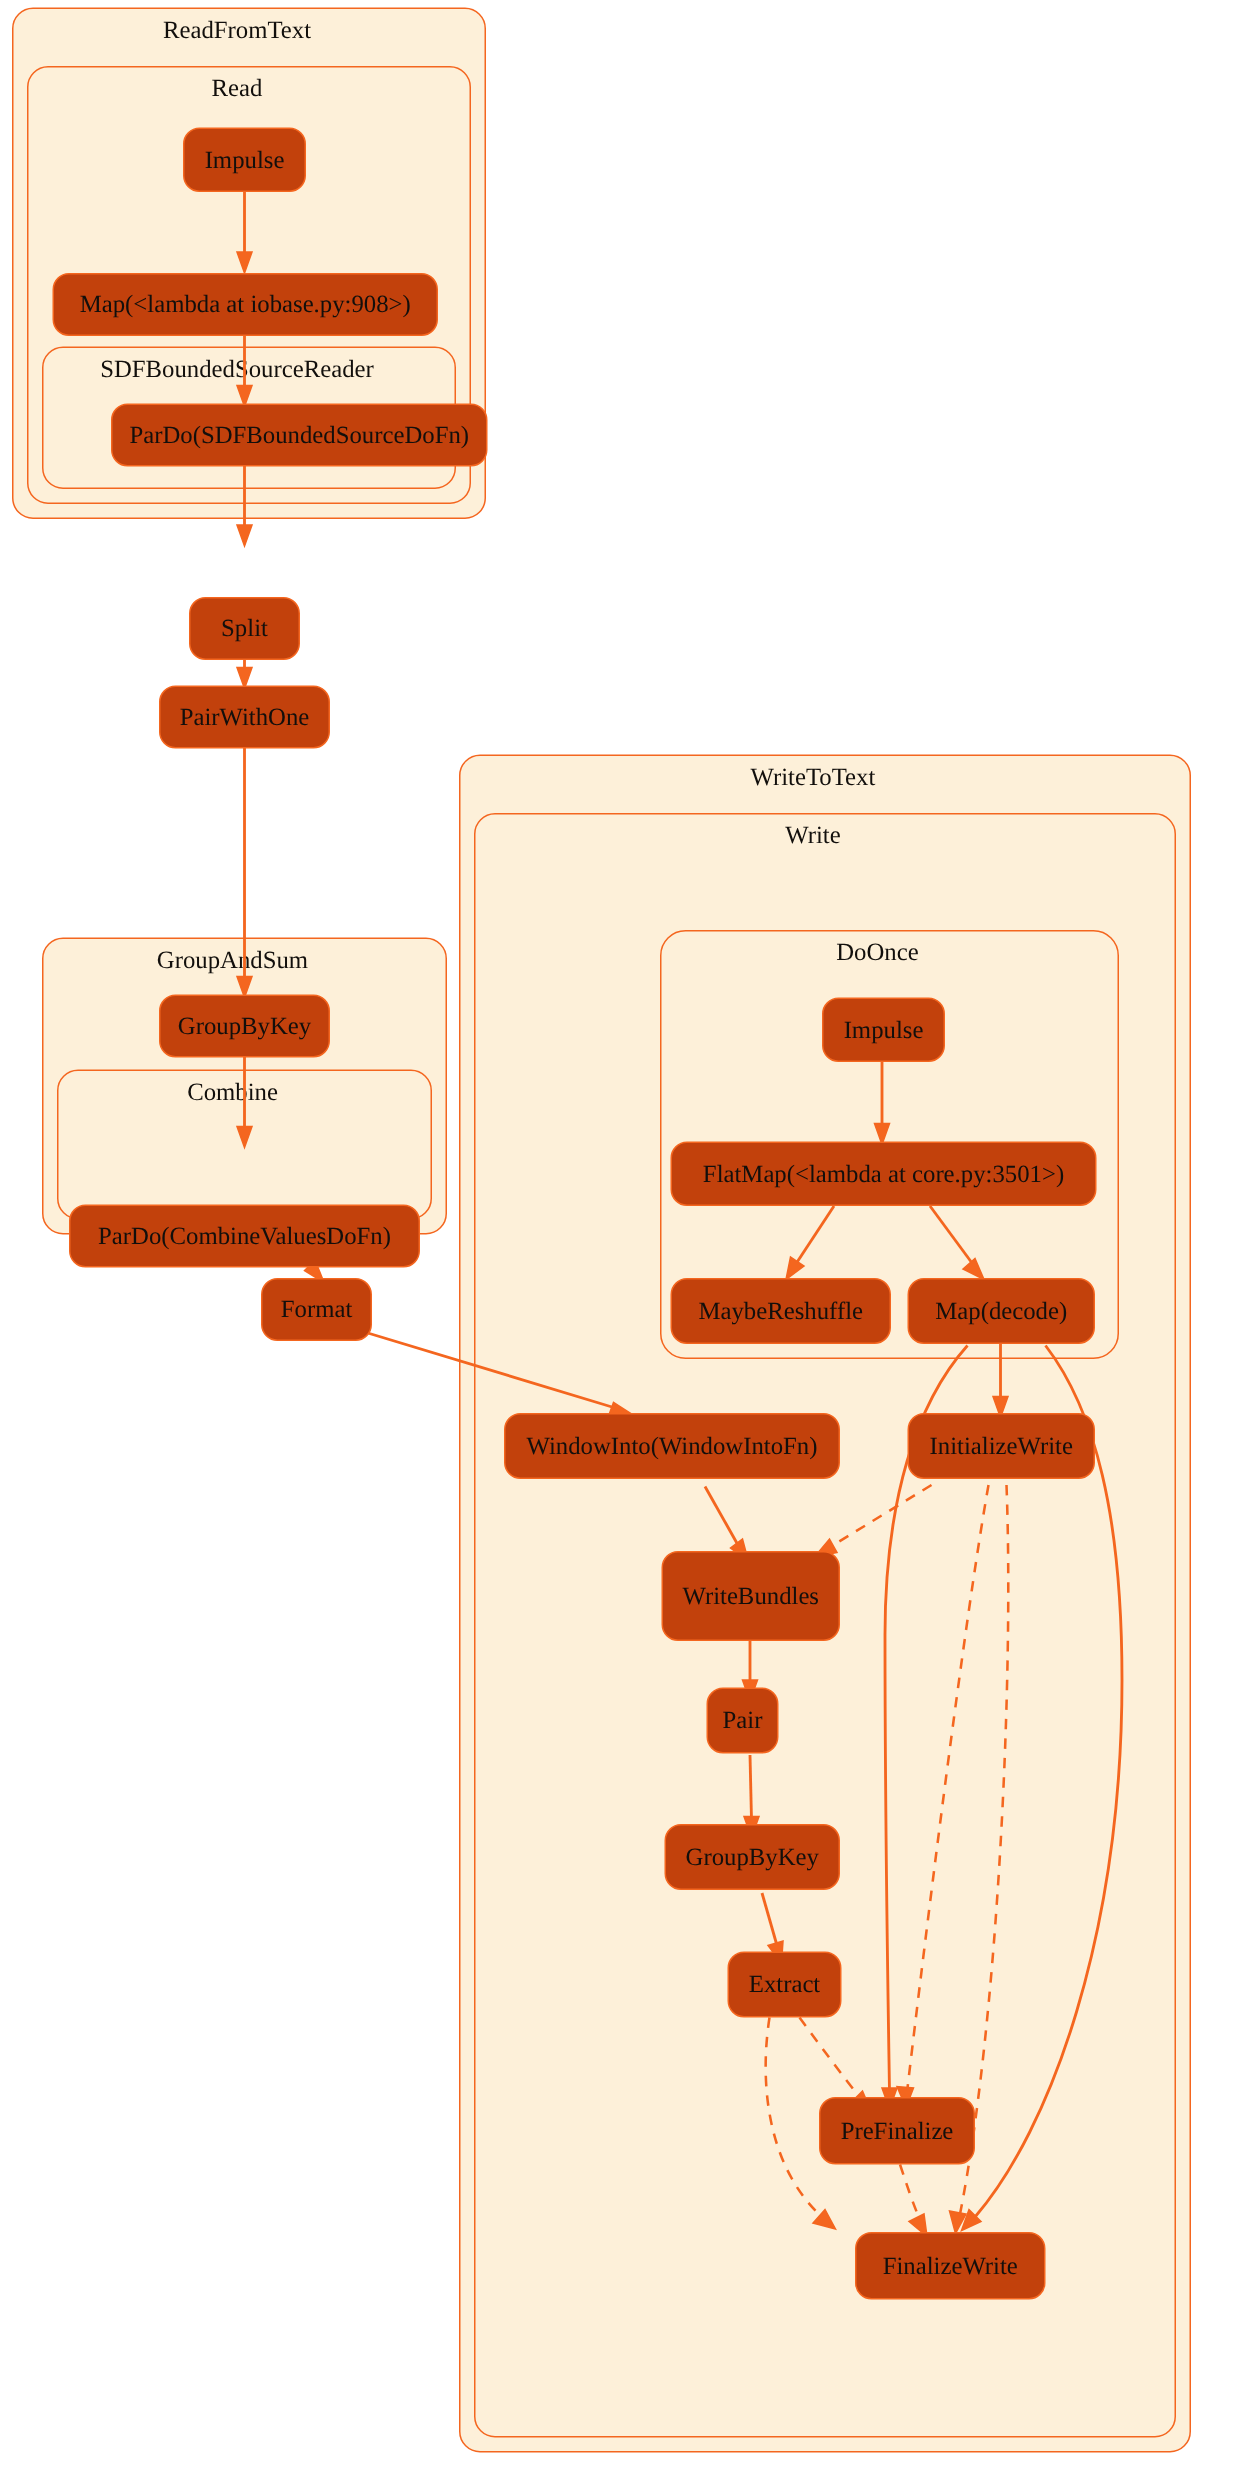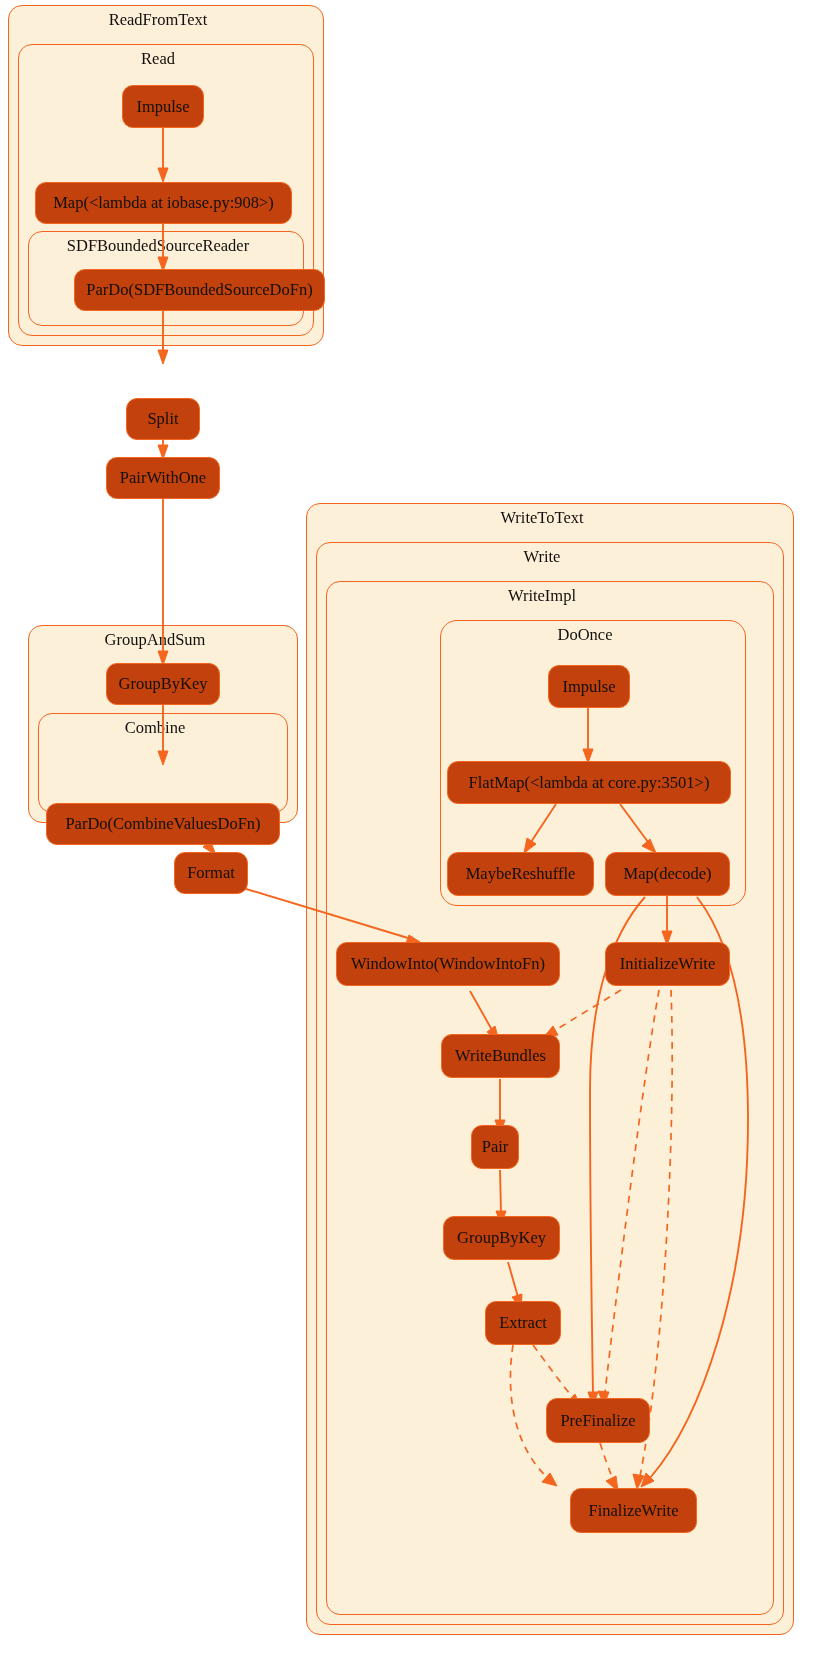--- a/index.html
+++ b/index.html
@@ -75,23 +75,20 @@
   </div>
 
   <div class="cluster" style="left:306px;top:503px;width:488px;height:1132px;">
     <div class="cluster-label">WriteToText</div>
   </div>
 
   <div class="cluster" style="left:316px;top:542px;width:468px;height:1083px;">
     <div class="cluster-label">Write</div>
   </div>
 
-  <div class="cluster" style="left:326px;top:581px;width:448px;height:1034px;">
-    <div class="cluster-label">WriteImpl</div>
-  </div>
 
   <div class="cluster" style="left:440px;top:620px;width:306px;height:286px;border-radius:17px;">
     <div class="cluster-label">DoOnce</div>
   </div>
 
   <svg id="edges" viewBox="0 0 832 1653" width="832" height="1653">
 
     <path d="M163,128 L163,170"></path>
     <polygon points="163,182 158,168 168,168"></polygon>
 
@@ -187,21 +184,21 @@
   <div class="node" style="left:447px;top:761px;width:284px;height:43px;">FlatMap(&lt;lambda at core.py:3501&gt;)</div>
 
   <div class="node" style="left:447px;top:852px;width:147px;height:44px;">MaybeReshuffle</div>
 
   <div class="node" style="left:605px;top:852px;width:125px;height:44px;">Map(decode)</div>
 
   <div class="node" style="left:336px;top:942px;width:224px;height:44px;">WindowInto(WindowIntoFn)</div>
 
   <div class="node" style="left:605px;top:942px;width:125px;height:44px;">InitializeWrite</div>
 
-  <div class="node" style="left:441px;top:1034px;width:119px;height:44px;">WriteBundles</div>
+  <div class="node" style="left:441px;top:1034px;width:119px;height:60px;">WriteBundles</div>
 
   <div class="node" style="left:471px;top:1125px;width:48px;height:44px;">Pair</div>
 
   <div class="node" style="left:443px;top:1216px;width:117px;height:44px;">GroupByKey</div>
 
   <div class="node" style="left:485px;top:1301px;width:76px;height:44px;">Extract</div>
 
   <div class="node" style="left:546px;top:1398px;width:104px;height:45px;">PreFinalize</div>
 
   <div class="node" style="left:570px;top:1488px;width:127px;height:45px;border-radius:11px;">FinalizeWrite</div>

